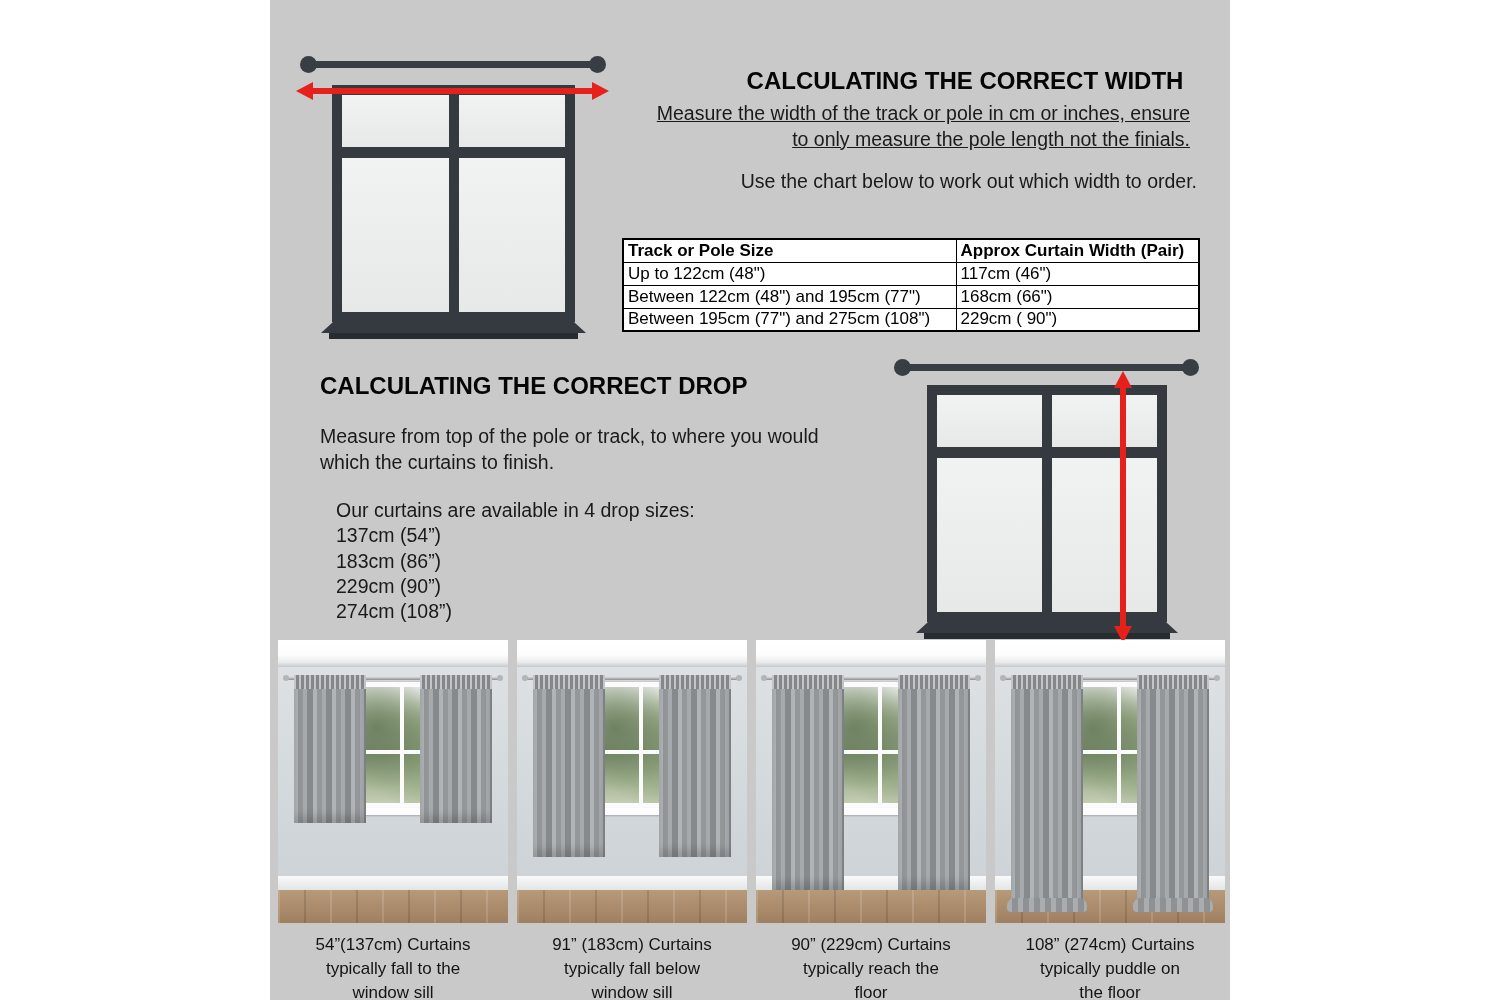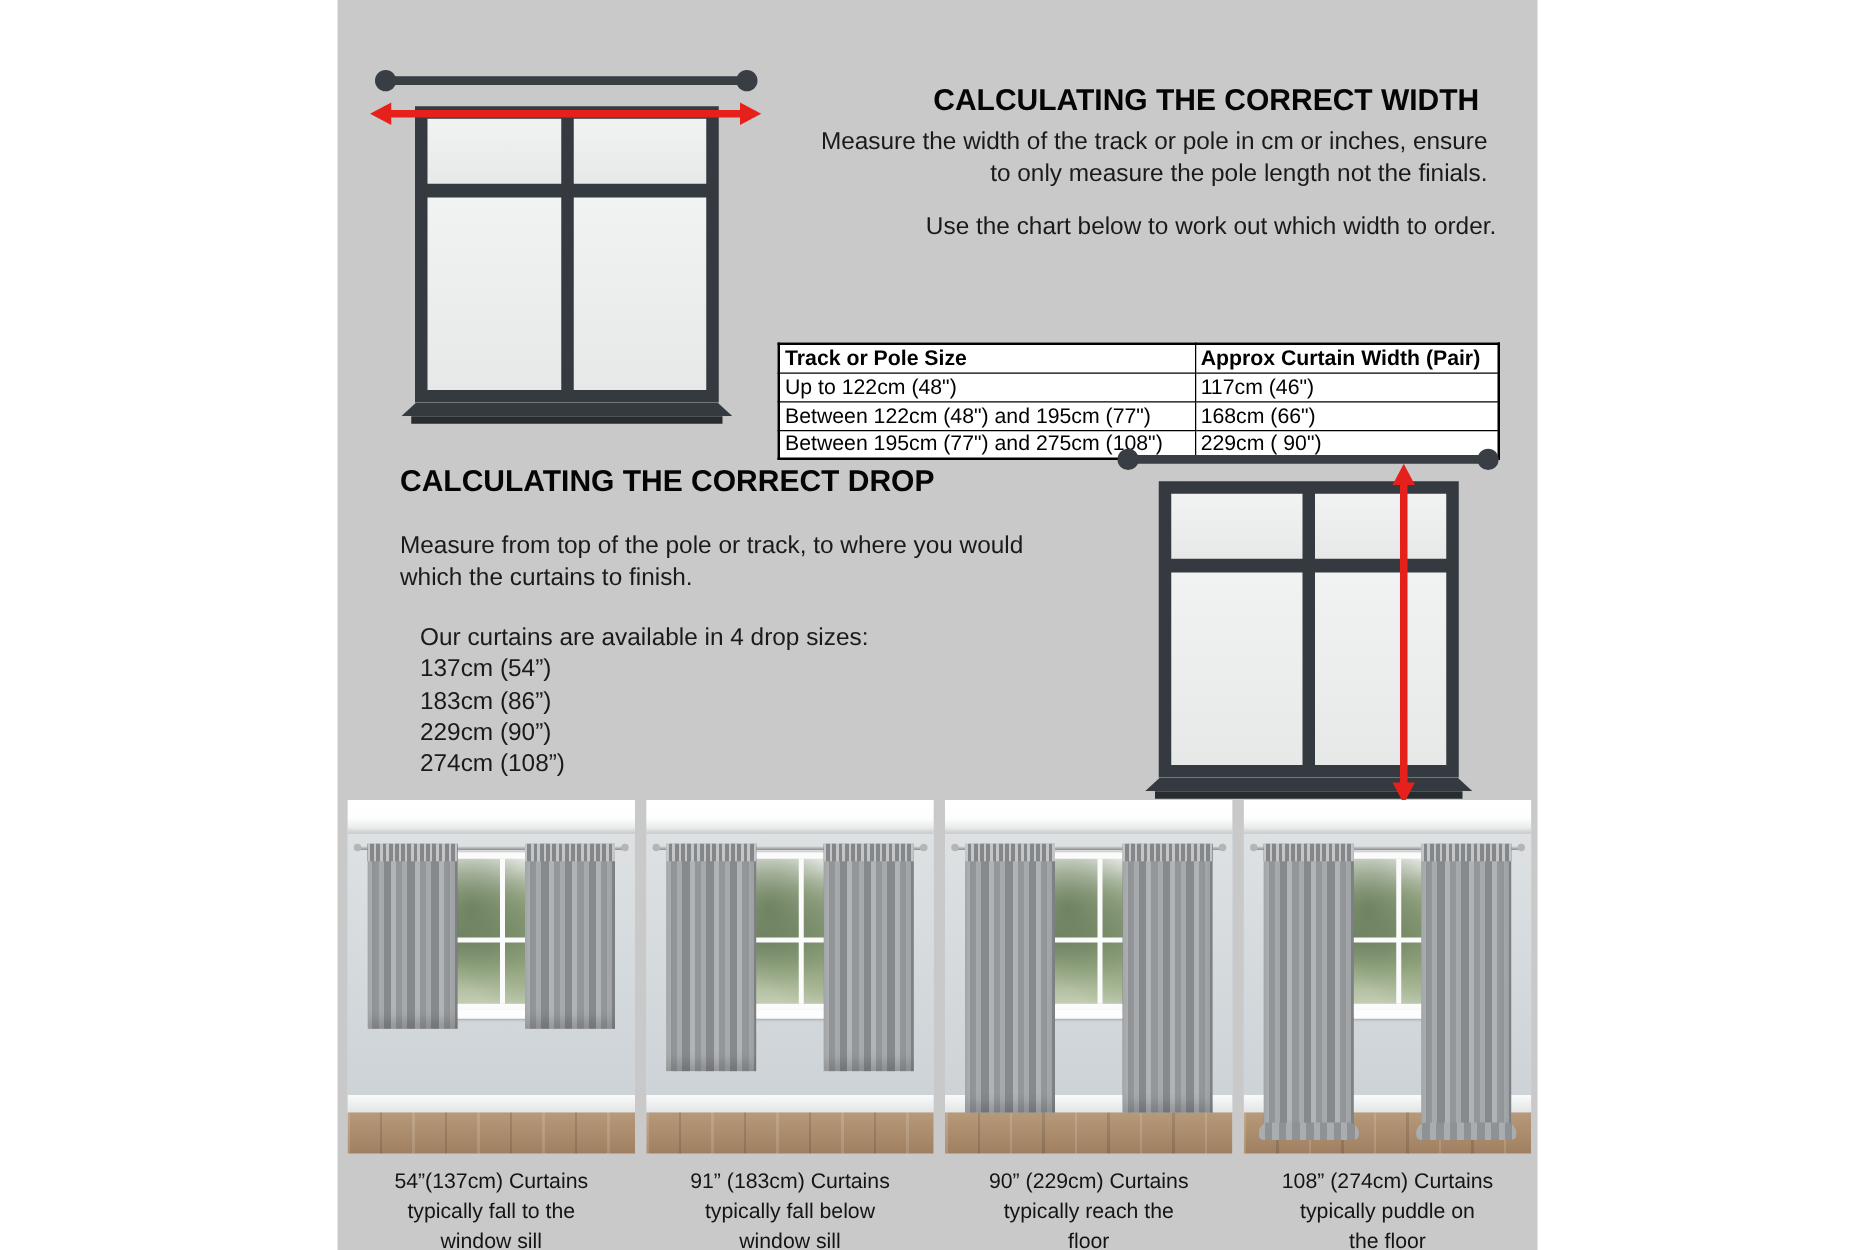--- a/index.html
+++ b/index.html
@@ -28,21 +28,21 @@
   .tri-left  { border-top:9px solid transparent; border-bottom:9px solid transparent; border-right:17px solid #e6201a; }
   .tri-right { border-top:9px solid transparent; border-bottom:9px solid transparent; border-left:17px solid #e6201a; }
   .tri-up    { border-left:9px solid transparent; border-right:9px solid transparent; border-bottom:17px solid #e6201a; }
   .tri-down  { border-left:9px solid transparent; border-right:9px solid transparent; border-top:17px solid #e6201a; }
 
   
   .h-title { font-size:24px; font-weight:700; color:#050505; white-space:nowrap; }
   .body-txt { font-size:19.5px; line-height:25.5px; color:#1a1a1a; }
 
   
-  .size-table { border-collapse:collapse; table-layout:fixed; background:#ffffff; border:2px solid #000;margin-top:36px; }
+  .size-table { border-collapse:collapse; table-layout:fixed; background:#ffffff; border:2px solid #000; }
   .size-table th, .size-table td { border:1px solid #000; font-size:17px; color:#000; text-align:left; padding:0 4px; height:23px; white-space:nowrap; overflow:hidden; }
   .size-table th { font-weight:700; }
 
   
   .photo { top:640px; width:230px; height:283px; background:#d5dade; overflow:hidden; }
   .p-wall { position:absolute; left:0; right:0; top:27px; height:223px; background:linear-gradient(180deg,#dde1e4,#ccd2d6); }
   .p-cornice { position:absolute; left:0; right:0; top:0; height:27px;
      background:linear-gradient(180deg,#ffffff 0%,#fdfdfd 55%,#e9ebec 82%,#c6c9cb 100%); }
   .p-window { position:absolute; left:68px; top:42px; width:112px; height:126px; background:#f6f8f6; border:5px solid #fbfbfb; box-shadow:0 0 3px rgba(0,0,0,0.25); }
   .p-glass { position:absolute; left:0; top:0; right:0; bottom:0;
@@ -95,21 +95,21 @@
   <div class="abs sill sill-flare" style="left:321px; top:322px; width:265px; height:11px;"></div>
   <div class="abs sill-base" style="left:329px; top:333px; width:249px; height:6px;"></div>
 
   <div class="abs tri tri-left" style="left:296px; top:82px;"></div>
   <div class="abs arrow-line" style="left:312px; top:88px; width:280px; height:6px;"></div>
   <div class="abs tri tri-right" style="left:592px; top:82px;"></div>
 </div>
 
 <div class="abs h-title" style="left:680px; top:53px; width:570px; text-align:center;margin-top:14px;">CALCULATING THE CORRECT WIDTH</div>
 
-<div class="abs body-txt" style="left:620px; top:101px; width:570px; text-align:right;">
+<div class="abs body-txt" style="left:620px; top:101px; width:570px; text-align:right;text-decoration:underline;">
   <div>Measure the width of the track or pole in cm or inches, ensure</div>
   <div>to only measure the pole length not the finials.</div>
 </div>
 
 <div class="abs body-txt" style="left:620px; top:169px; width:577px; text-align:right;">Use the chart below to work out which width to order.</div>
 
 <table class="abs size-table" style="left:622px; top:238px; width:576px;">
   <colgroup>
       <col style="width:333px">
       <col style="width:243px">

